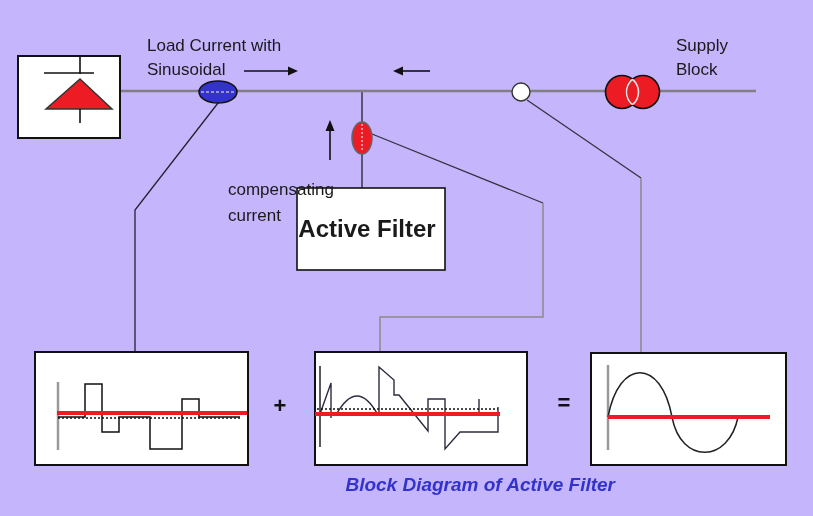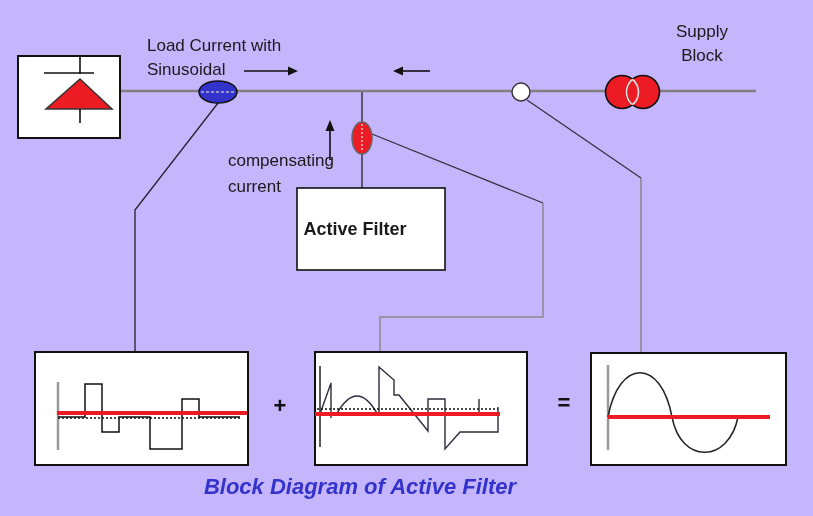--- a/index.html
+++ b/index.html
@@ -3,30 +3,30 @@
 <meta charset="utf-8">
 <style>
   html,body{margin:0;padding:0;background:#ffffff;}
   #canvas{
     position:relative;width:813px;height:516px;background:#c4b5fd;overflow:hidden;
     font-family:"Liberation Sans",sans-serif;color:#1a1a1a;
   }
   #diagram-svg{position:absolute;left:0;top:0;}
   .lbl{position:absolute;font-size:17px;line-height:24px;color:#1a1a1a;white-space:nowrap;}
   .lbl span{display:block;}
-  #label-compensating{line-height:26px;}
+  #label-compensating{line-height:26px;margin-top:29px;}
   #active-filter-box-label{
-    position:absolute;left:286px;top:188px;width:138px;height:82px;
+    position:absolute;left:298px;top:188px;width:138px;height:82px;
     display:flex;align-items:center;justify-content:center;
-    font-weight:bold;font-size:18px;
+    font-weight:bold;font-size:24px;
   }
   .operator{position:absolute;width:28px;text-align:center;font-size:22px;font-weight:bold;color:#111;}
   #page-title{
-    position:absolute;left:105px;top:474px;width:510px;text-align:center;
-    font-size:22px;font-weight:bold;font-style:italic;color:#3333cc;
+    position:absolute;left:105px;top:474px;width:510px;text-align:right;
+    font-size:19px;font-weight:bold;font-style:italic;color:#3333cc;
   }
 </style>
 </head>
 <body>
 
 <div id="canvas">
 
   <svg id="diagram-svg" width="813" height="516" viewBox="0 0 813 516">
     <defs>
       <clipPath id="clipXfmrRight">
@@ -110,21 +110,21 @@
     <line x1="317" y1="409" x2="498" y2="409" stroke="#111111" stroke-width="1.3" stroke-dasharray="2,2"></line>
     <line x1="608" y1="417" x2="770" y2="417" stroke="#ed1c24" stroke-width="4"></line>
   </svg>
 
   <div class="lbl" style="left:147px;top:34px;">
     <span>Load Current with</span>
     <span>Sinusoidal</span>
   </div>
 
 
-  <div class="lbl" style="left:676px;top:20px;text-align:center;">
+  <div class="lbl" style="left:676px;top:34px;">
     <span>Supply</span>
     <span>Block</span>
   </div>
 
   <div class="lbl" id="label-compensating" style="left:228px;top:148px;">
     <span>compensating</span>
     <span>current</span>
   </div>
 
   <div id="active-filter-box-label">Active Filter</div>

